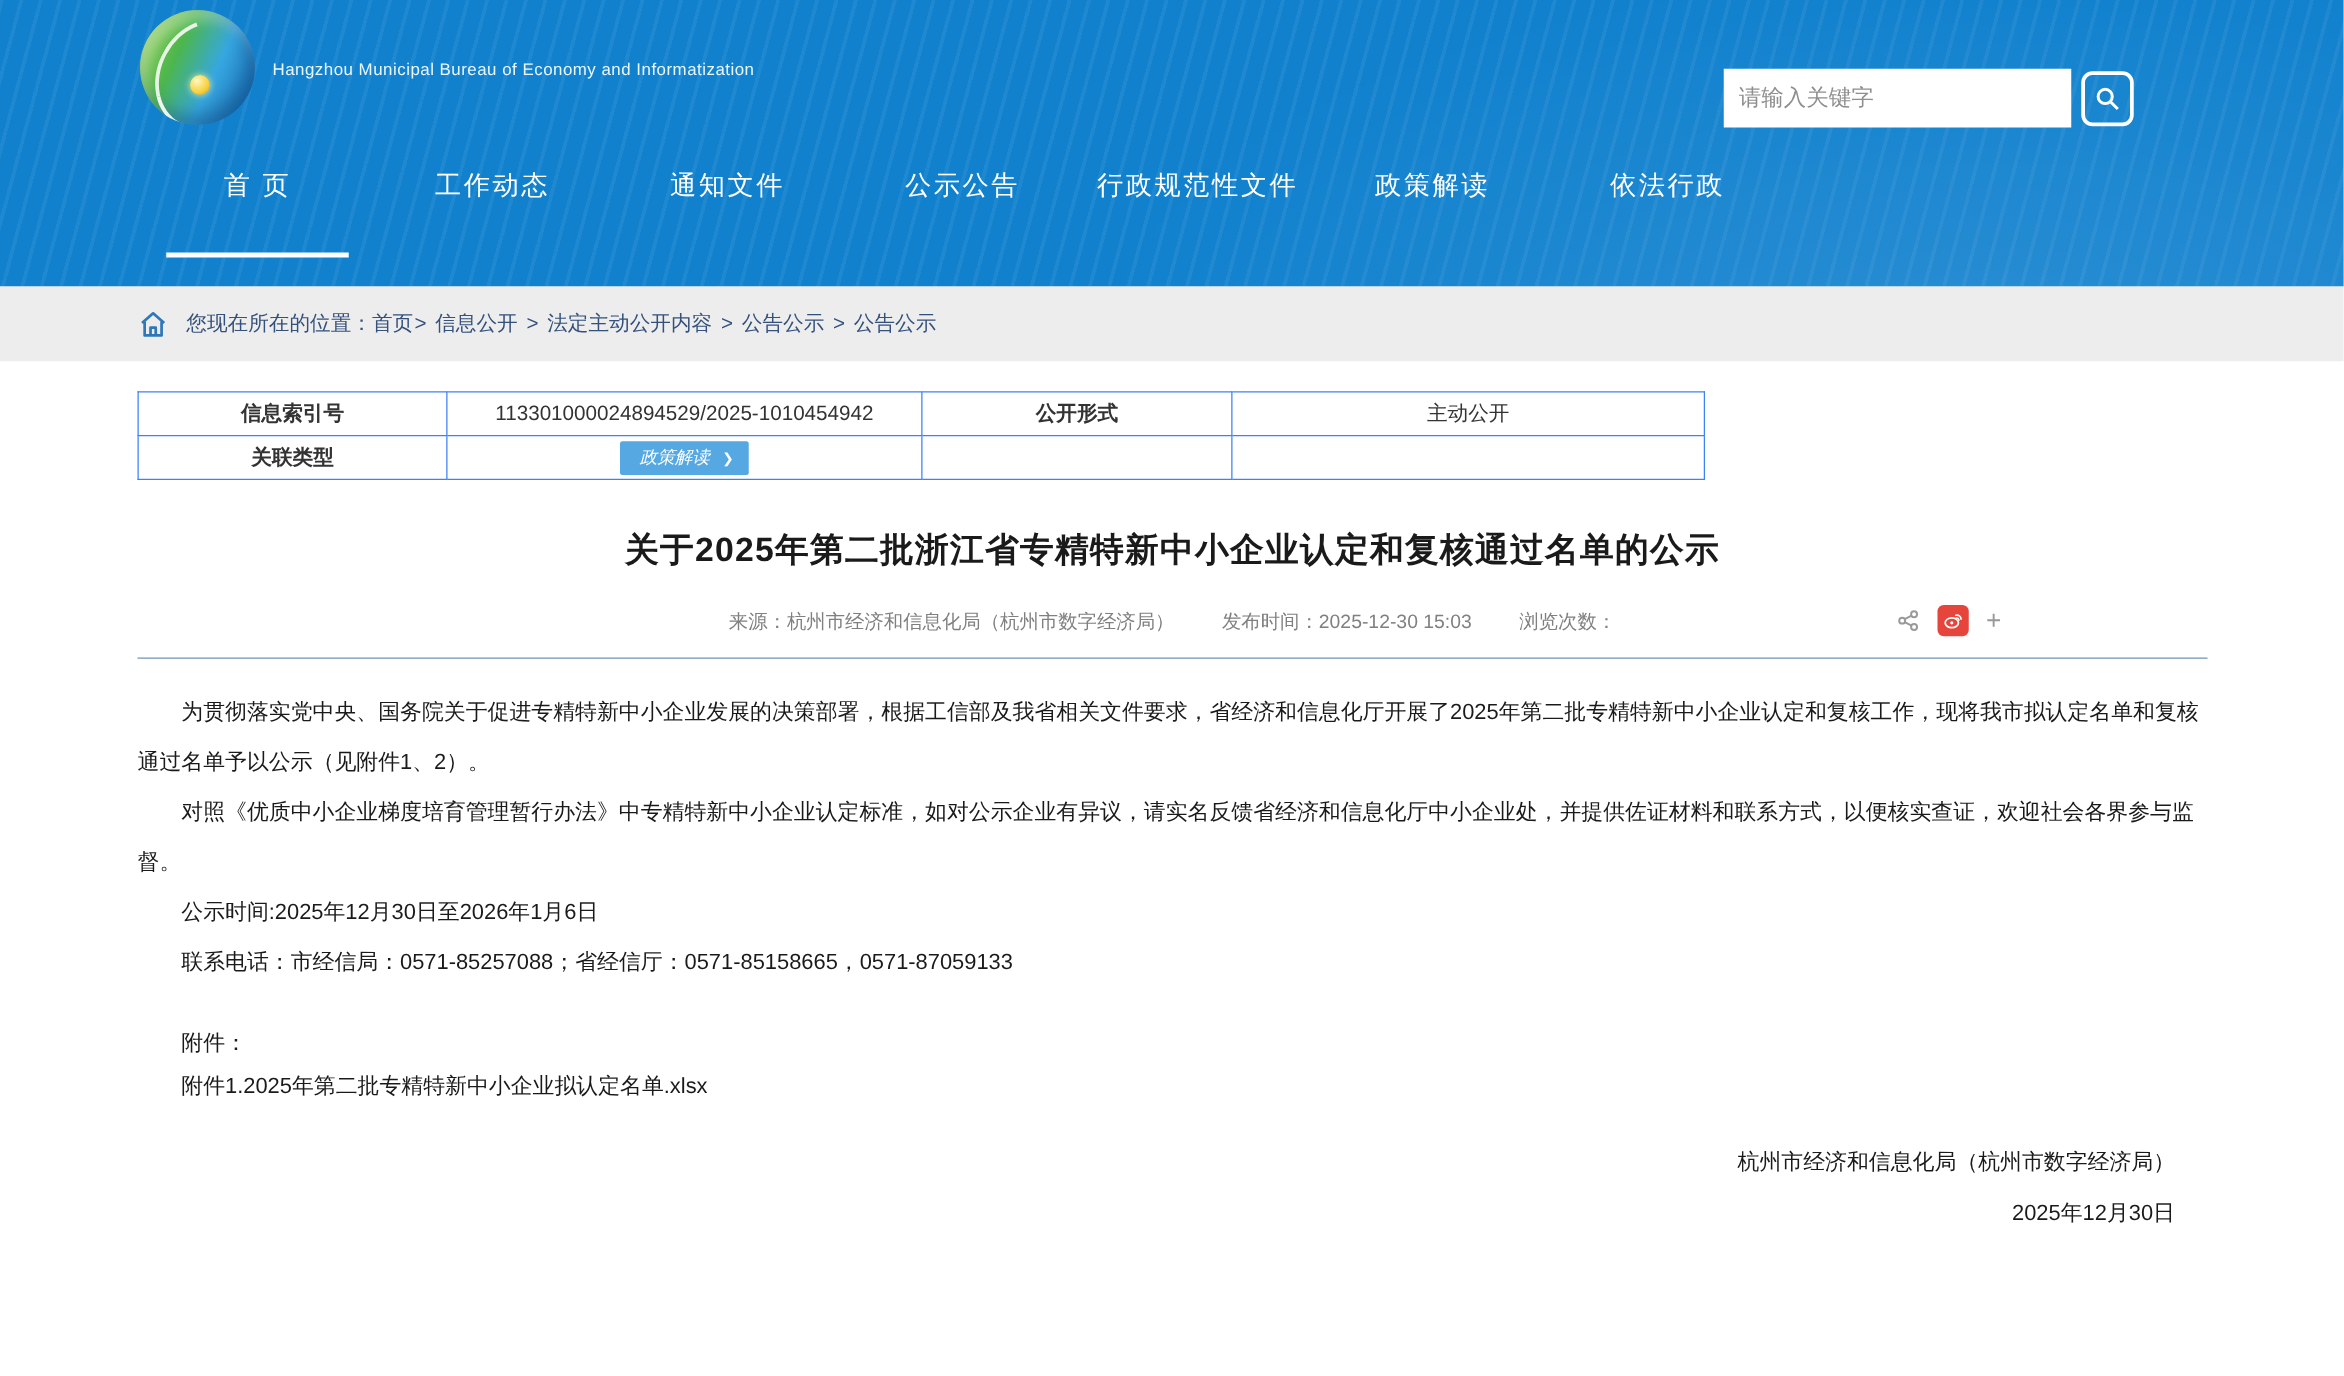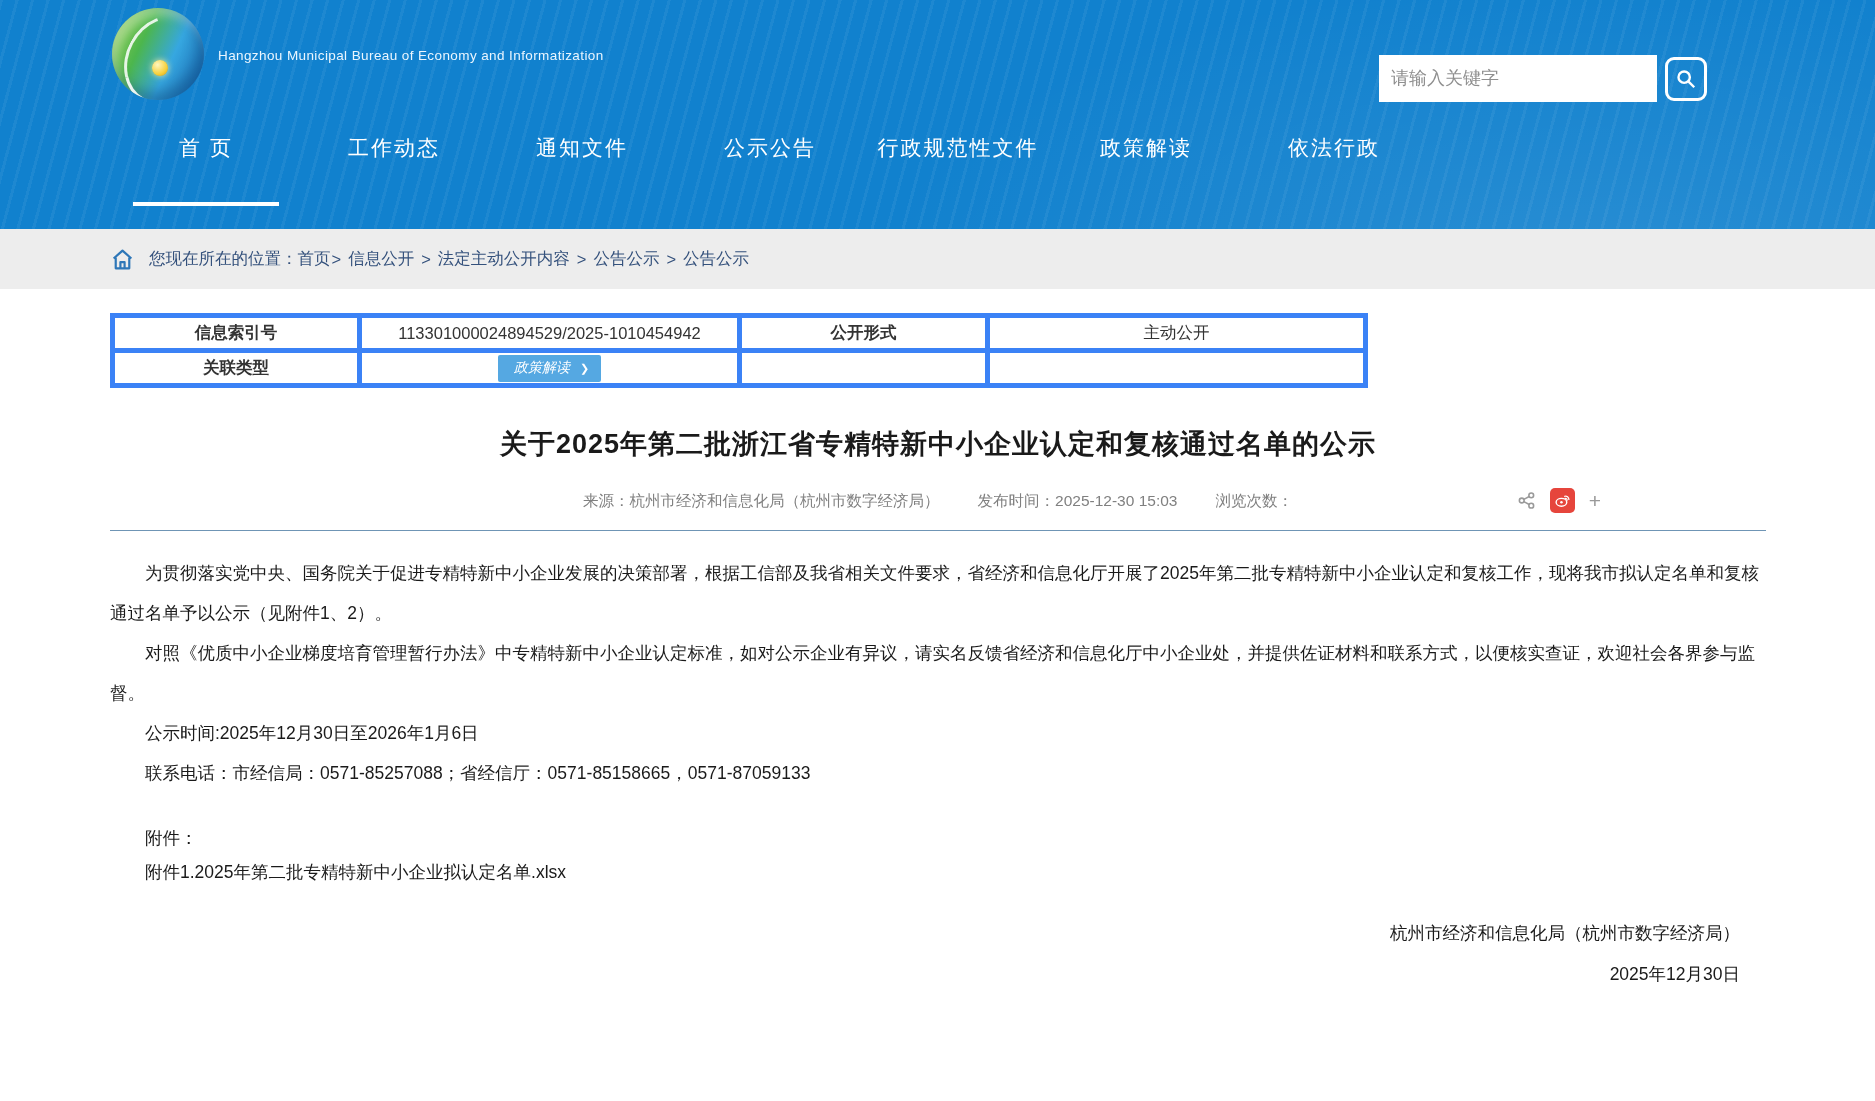--- a/index.html
+++ b/index.html
@@ -56,21 +56,21 @@
   .crumb-bar .home-ic{ display:flex; align-items:center; margin-right:14px; cursor:pointer; }
   .crumb-text{ font-size:16.5px; color:#34517c; display:flex; align-items:center; }
   .crumb-text .sep{ margin:0 7px; color:#34517c; }
   .crumb-text .sep.first{ margin-left:1px; }
   .crumb-link{ cursor:pointer; }
 
   
   .content{ padding:0 109px 0 110px; }
 
   table.info-table{ border-collapse:collapse; margin-top:24px; table-layout:fixed; }
-  table.info-table td{ border:5px solid #3b82f6; height:35px; text-align:center;
+  table.info-table td{ border:1px solid #3b82f6; height:35px; text-align:center;
     font-size:16.5px; color:#333; overflow:hidden; }
   td.lbl{ font-weight:bold; color:#333; }
   td.c1{ width:247px; } td.c2{ width:380px; } td.c3{ width:248px; } td.c4{ width:378px; }
   td.noborder{ border:none; background:transparent; }
   .policy-btn{ display:inline-block; background:#55a8e2; color:#ffffff; font-size:14px;
     padding:4px 12px 5px 16px; border:none; cursor:pointer; border-radius:2px; font-family:inherit;font-style:italic; }
   .policy-btn .arrow{ margin-left:10px; font-size:11px; }
 
   .article-title{ text-align:center; font-size:27px; font-weight:bold; color:#1a1a1a;
     margin-top:38px; letter-spacing:1px; }

